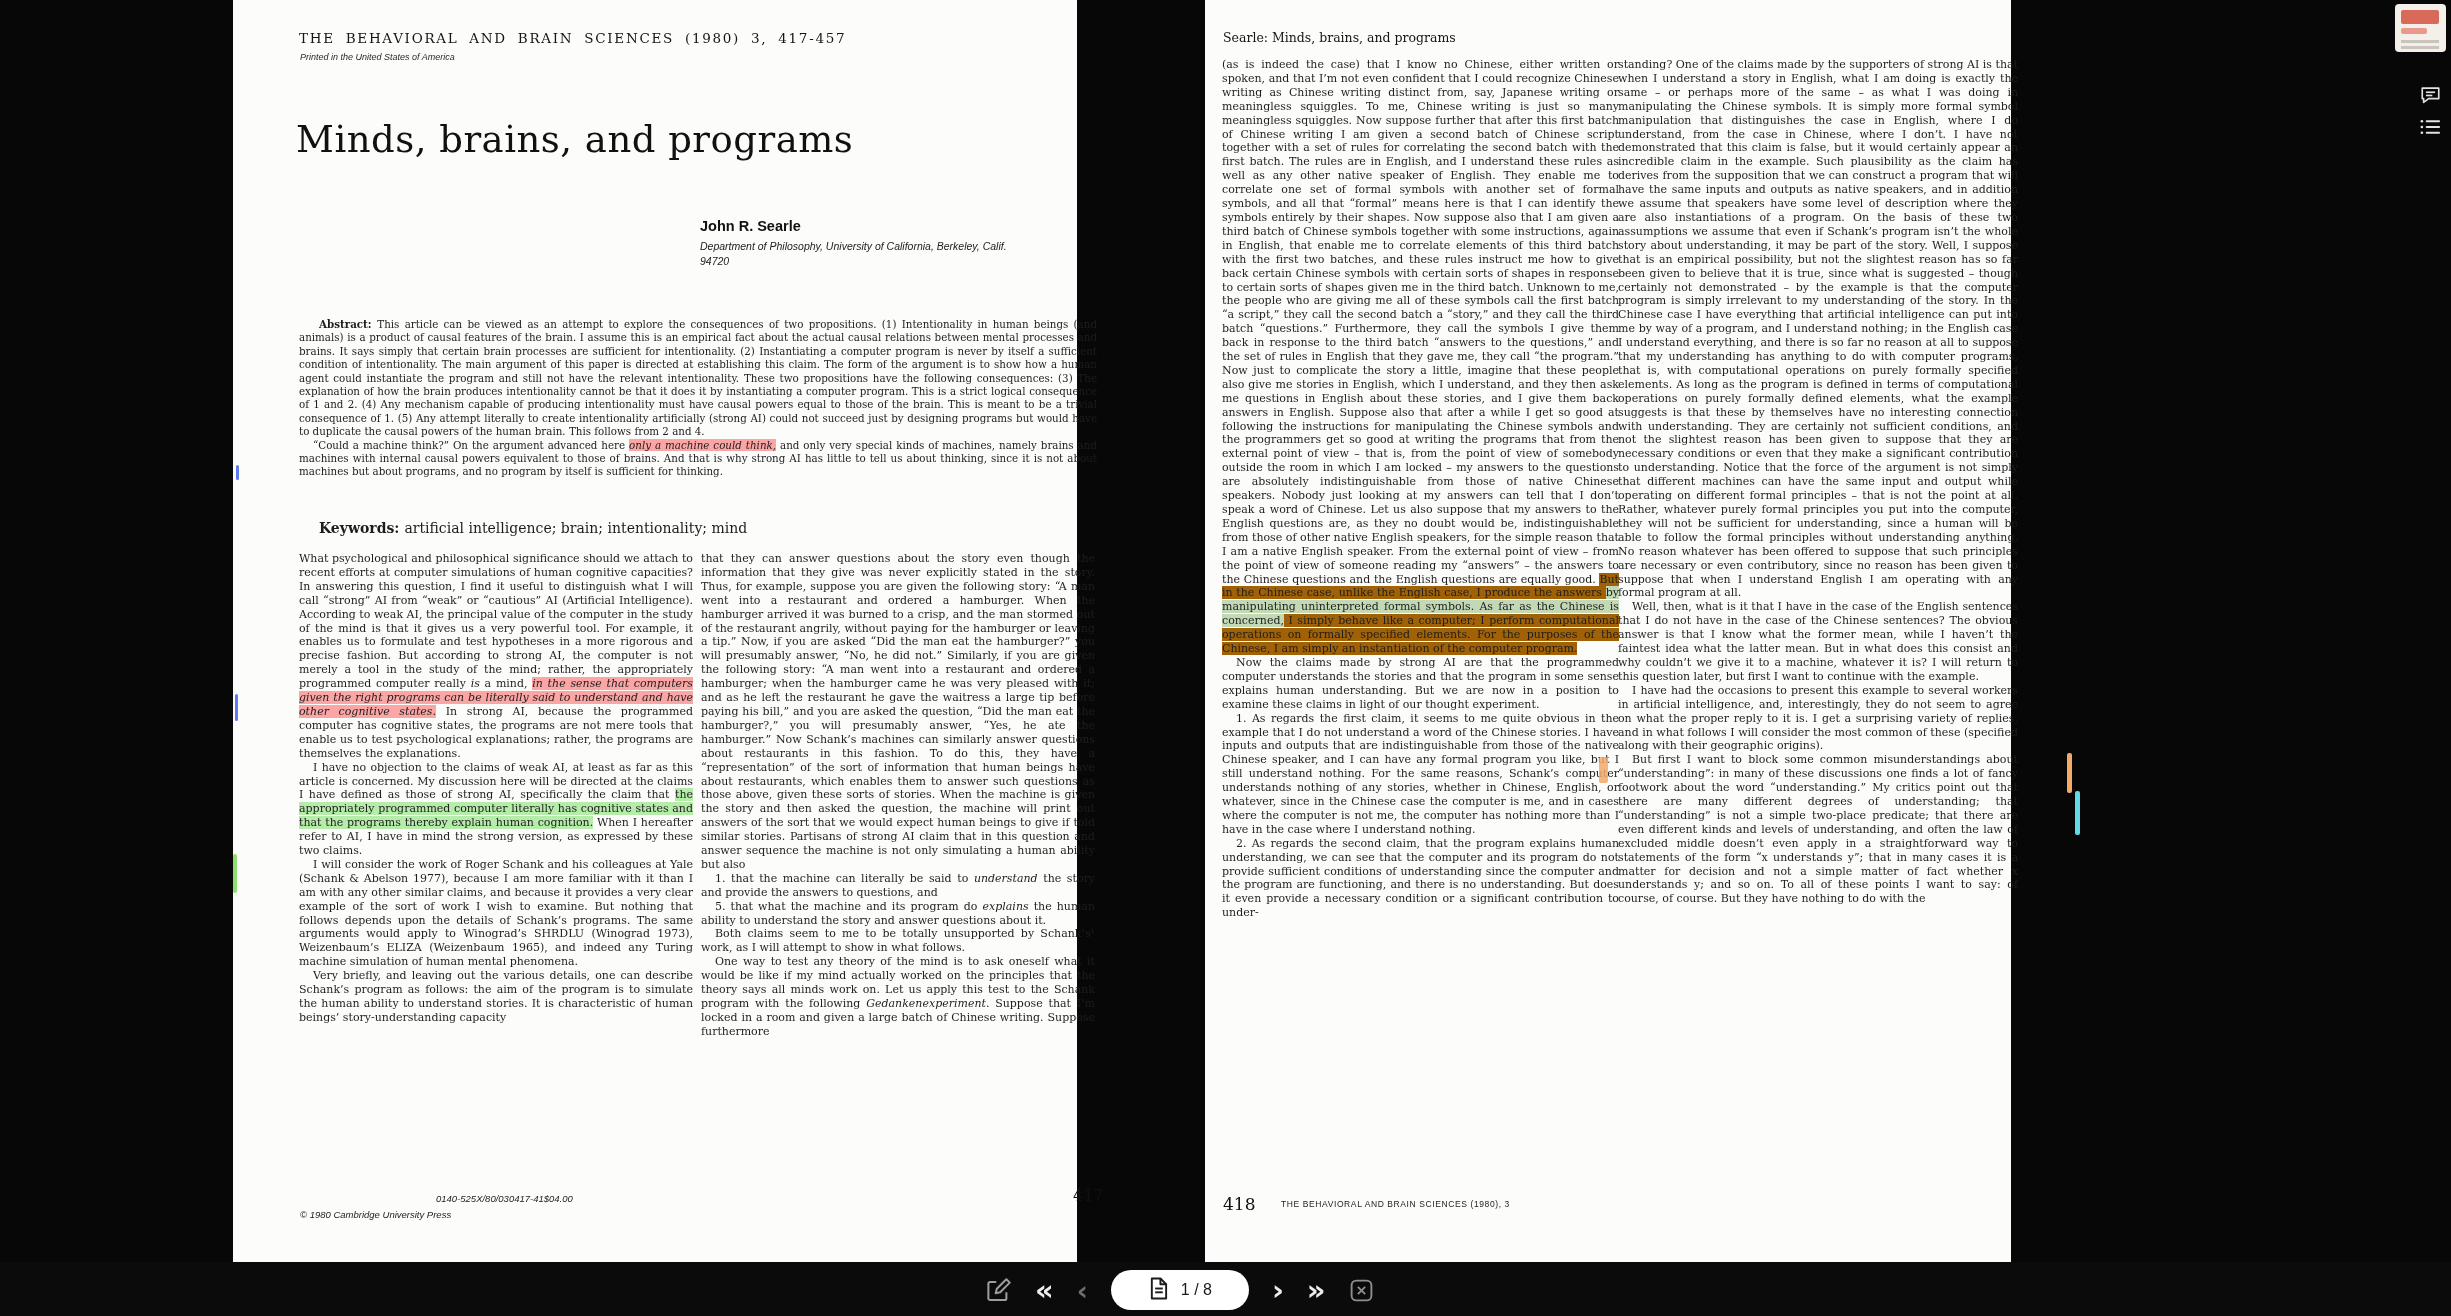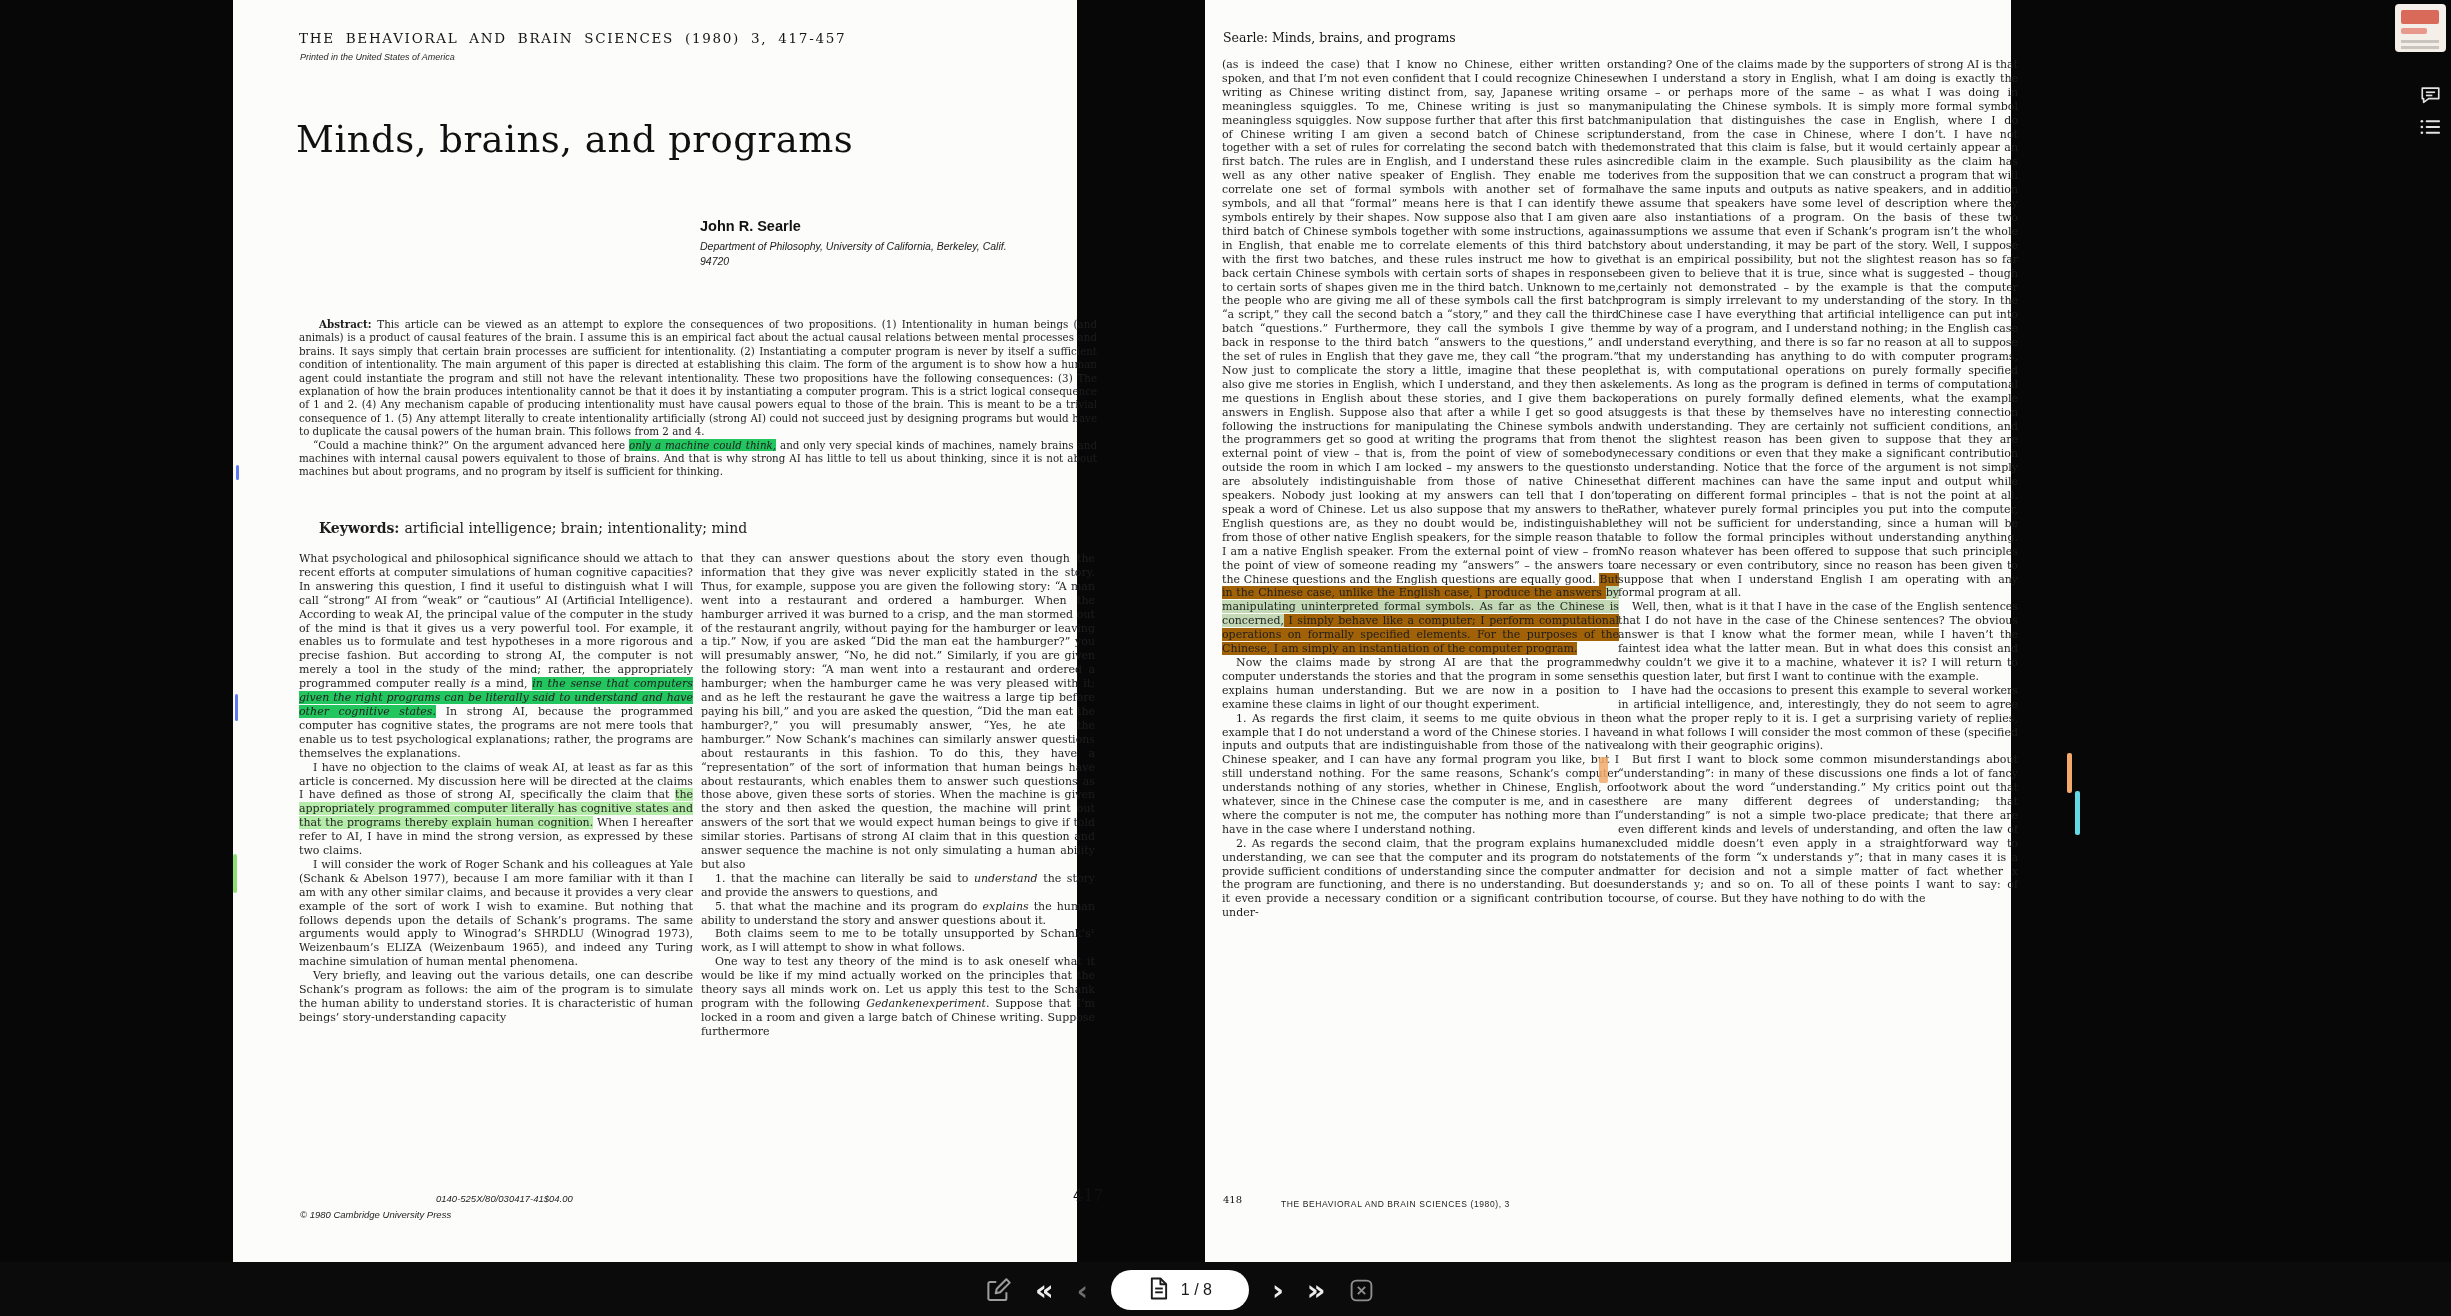--- a/index.html
+++ b/index.html
@@ -19,30 +19,30 @@
   .keywords{left:66px;top:520px;width:798px;font-size:14px;color:#1d1d1d;}
   .col{font-size:11px;line-height:13.9px;text-align:justify;overflow:hidden;color:#1e1e1e;}
   .col-l1{left:66px;top:552px;width:394px;height:616px;}
   .col-l2{left:468px;top:552px;width:394px;height:616px;}
   .col-r1{left:17px;top:58px;width:397px;height:1114px;}
   .col-r2{left:413px;top:58px;width:400px;height:1114px;}
   .para{margin:0;}
   .para.indent{text-indent:14px;}
   .bd{font-weight:bold;margin-left:20px;}
   .it{font-style:italic;}
-  .hl-blue{background:#22c55e;font-style:italic;}
+  .hl-blue{background:#fca5a5;font-style:italic;}
   .hl-green{background:#b6ecaa;}
   .hl-cyan{background:#a16207;}
   .hl-olive{background:#c3d8b4;}
   
   .foot-copy{left:67px;top:1193px;font-family:"Liberation Sans",sans-serif;font-style:italic;font-size:9.5px;color:#222;margin-top:16px;}
   .foot-issn{left:203px;top:1193px;font-family:"Liberation Sans",sans-serif;font-style:italic;font-size:9.5px;color:#222;}
   .foot-pn-l{left:840px;top:1186px;font-size:16px;color:#111;}
   .runhead{left:18px;top:30px;font-size:12.5px;color:#151515;}
-  .foot-pn-r{left:18px;top:1194px;font-size:10px;color:#111;}
+  .foot-pn-r{left:18px;top:1194px;font-size:17px;color:#111;}
   .foot-journal{left:76px;top:1199px;font-family:"Liberation Sans",sans-serif;font-size:8.5px;letter-spacing:.6px;color:#222;}
   
   .marker{position:absolute;border-radius:2px;}
   
   .toolbar{position:absolute;left:0;top:1262px;width:2451px;height:54px;background:#0b0b0b;}
   .tb-group{position:absolute;left:985px;top:6px;height:44px;display:flex;align-items:center;gap:23px;}
   .tb-btn{display:flex;align-items:center;justify-content:center;background:none;border:none;padding:0;cursor:pointer;}
   .glyph{font-family:"DejaVu Sans",sans-serif;line-height:1;}
   .g-first,.g-next,.g-last{color:#ededed;font-size:29px;font-weight:bold;}
   .g-prev{color:#6f6f6f;font-size:27px;font-weight:bold;}

